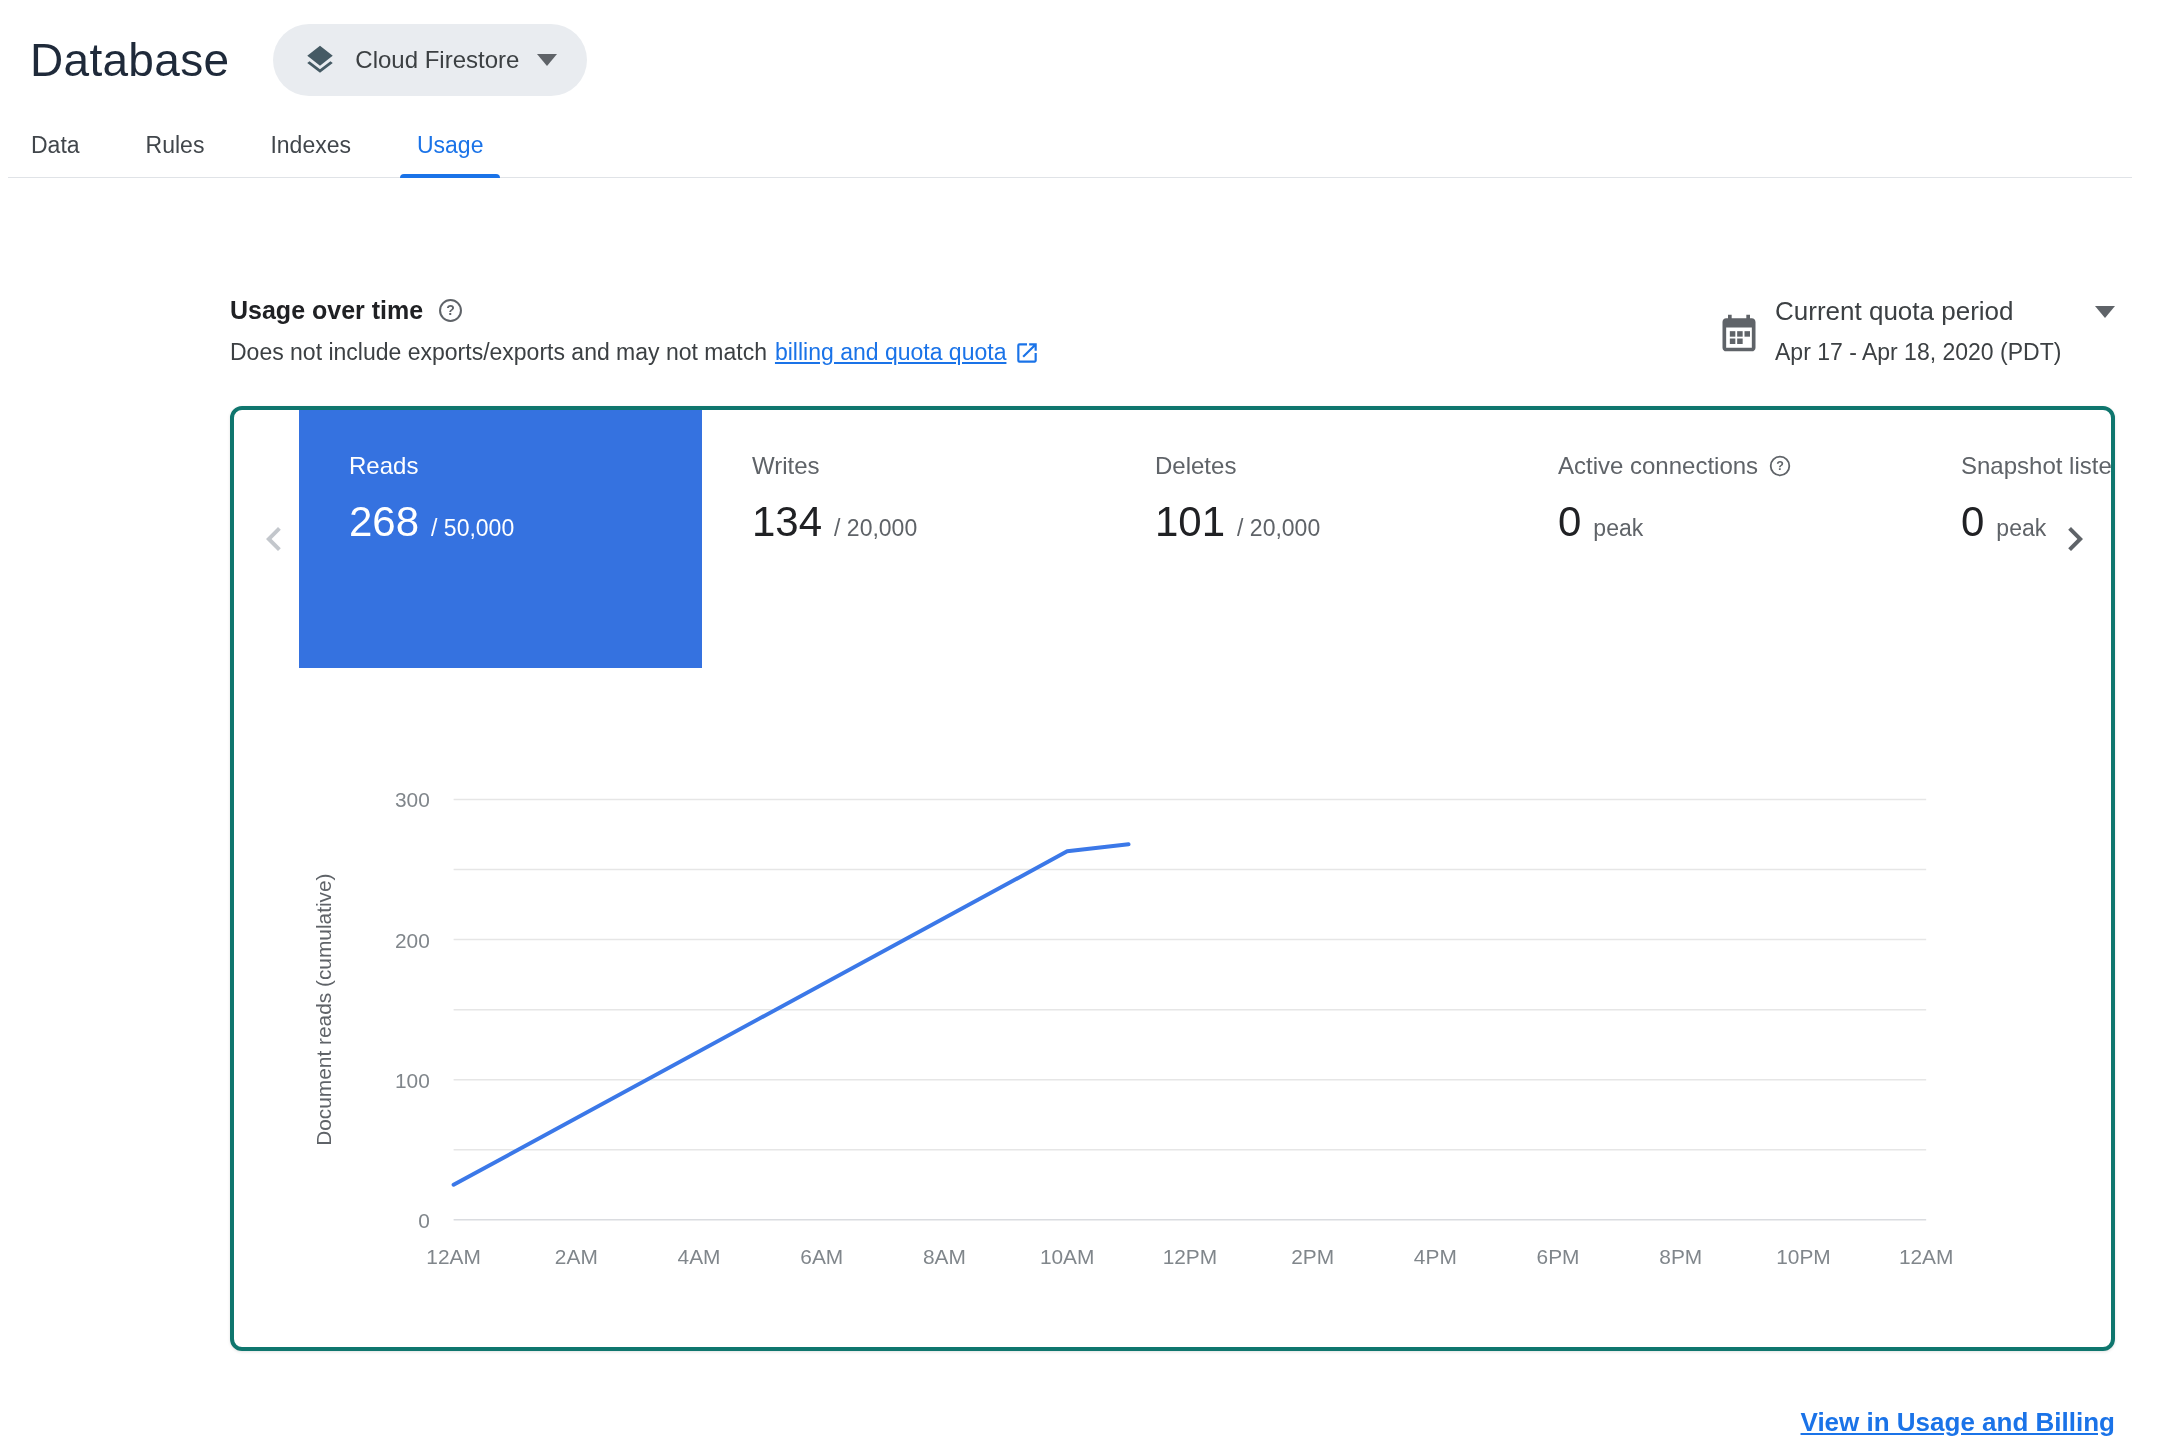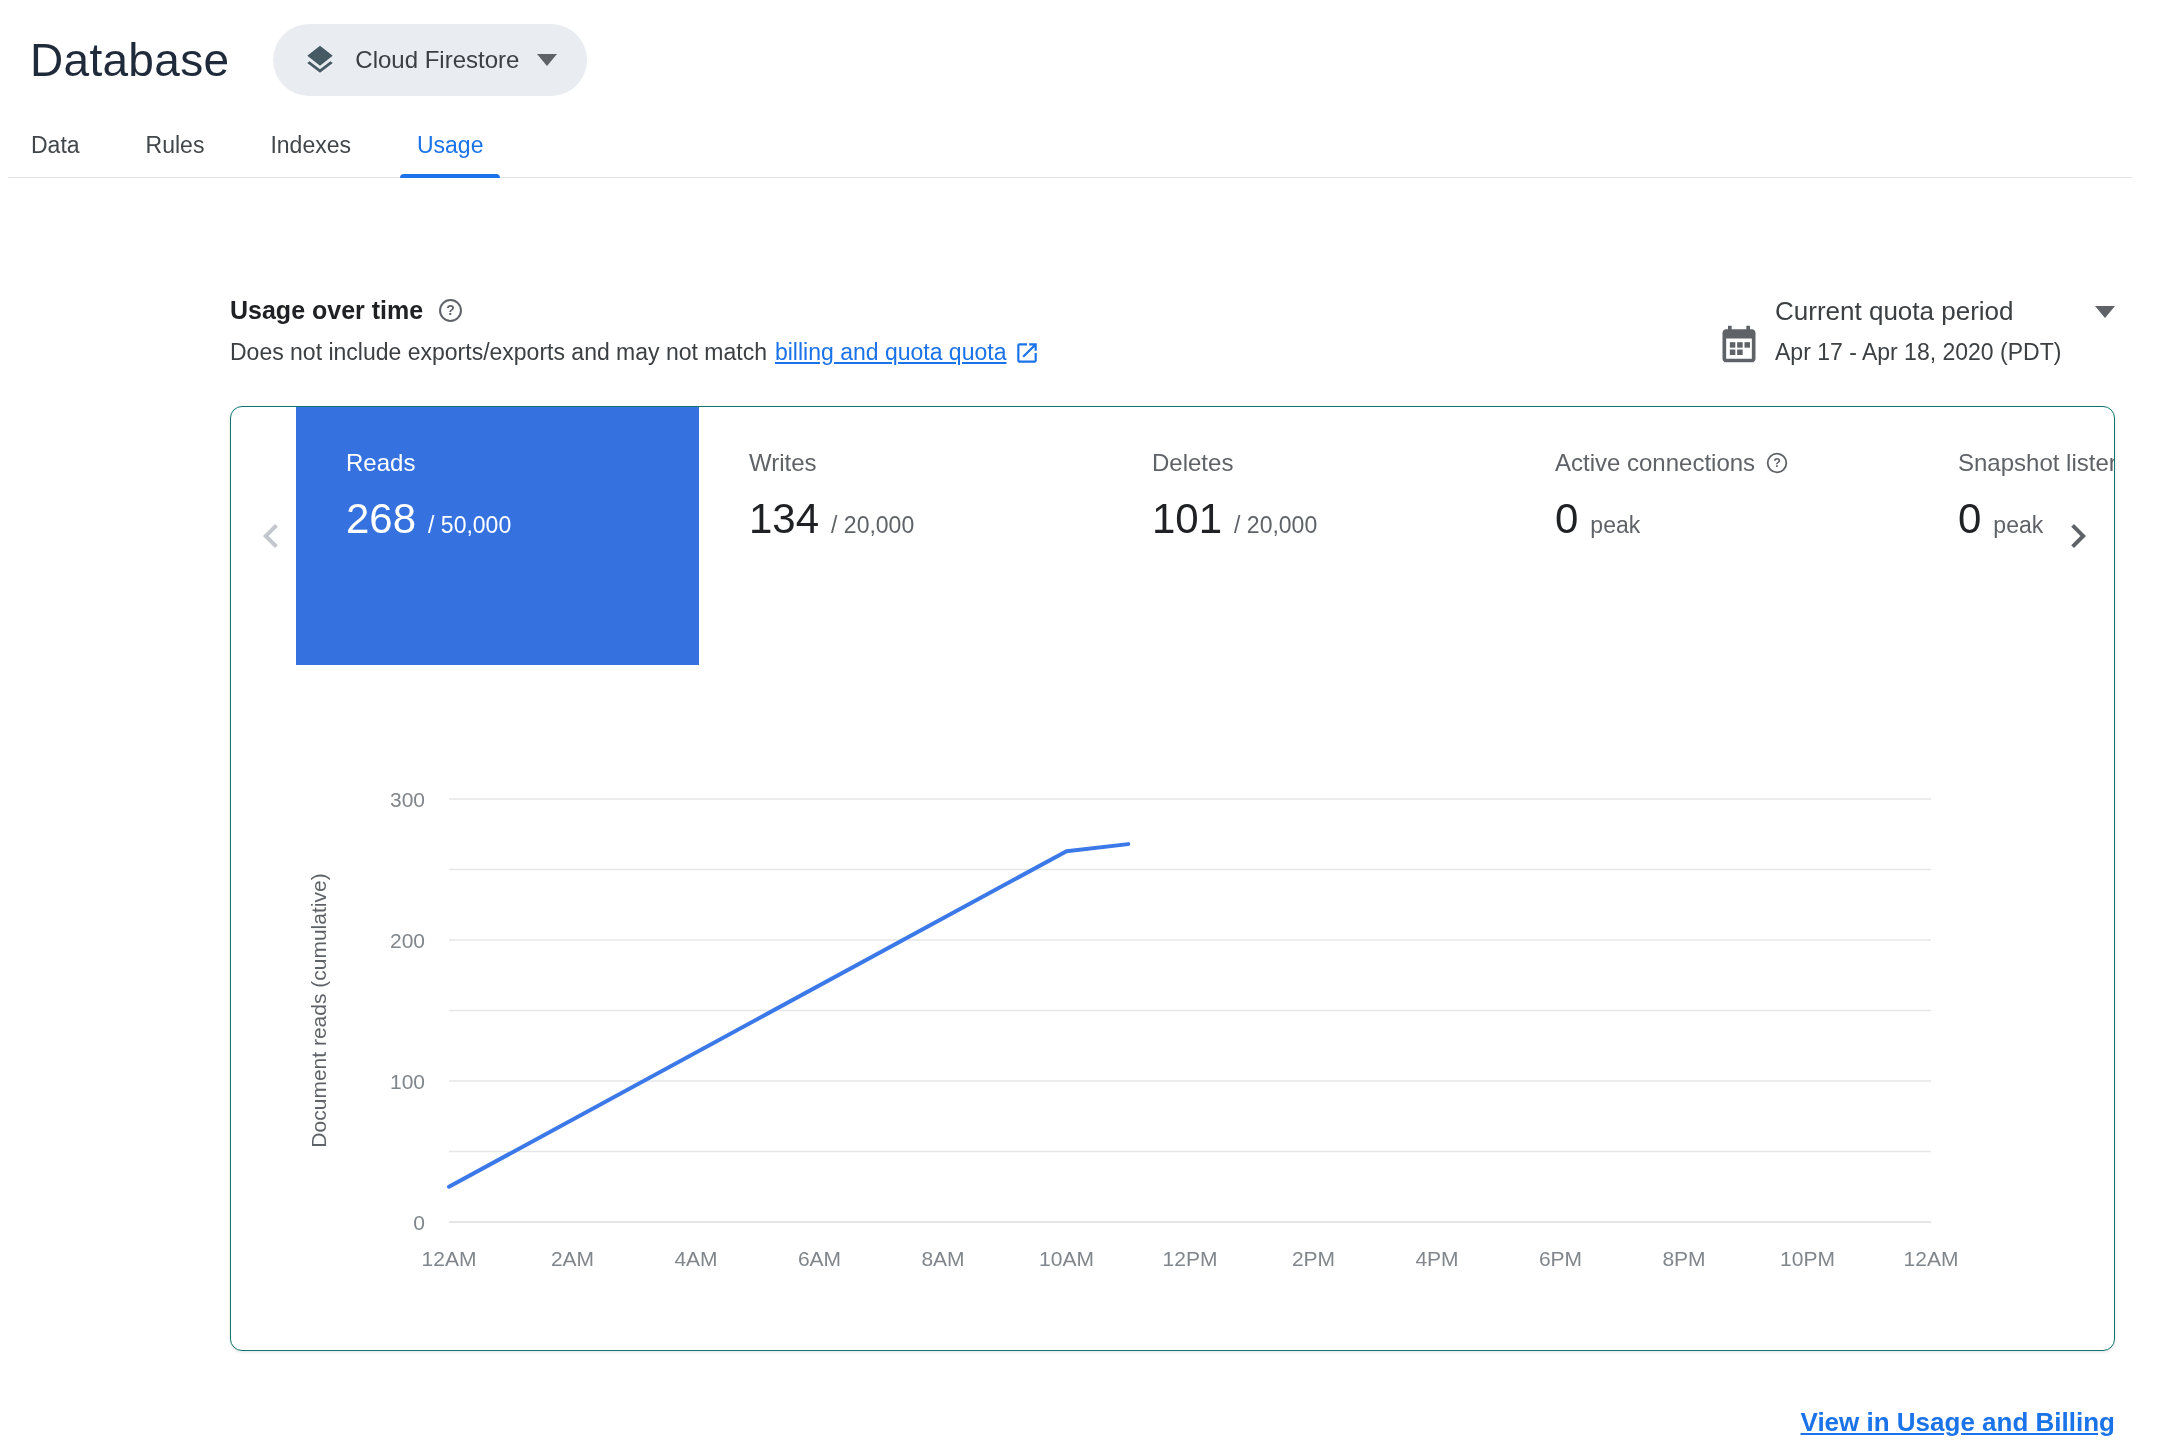--- a/index.html
+++ b/index.html
@@ -30,31 +30,31 @@
 
   
   .section-head { display:flex; justify-content:space-between; align-items:flex-start; margin:118px 47px 0 230px; }
   .usage-title-row { display:flex; align-items:center; gap:14px; }
   .usage-title { font-size:25px; font-weight:700; color:#202124; margin:0; }
   .help-icon svg { width:27px; height:27px; display:block; }
   .usage-subtitle { margin-top:14px; font-size:23px; color:#3c4043; display:flex; align-items:center; gap:8px; }
   .usage-subtitle a { color:#1a73e8; text-decoration:underline; cursor:pointer; }
   .ext-icon svg { width:26px; height:26px; display:block; }
 
-  .quota { display:flex; align-items:flex-end; gap:14px; }
+  .quota { display:flex; align-items:center; gap:14px; }
   .calendar-icon svg { width:44px; height:44px; display:block; margin-top:4px; }
   .quota-col { display:flex; flex-direction:column; }
   .quota-row { display:flex; align-items:center; justify-content:space-between; width:340px; cursor:pointer; }
   .quota-label { font-size:26px; font-weight:500; color:#3c4043; }
   .quota-date { font-size:23px; color:#3c4043; margin-top:12px; }
 
   
   .card {
     position:relative; margin:40px 47px 0 230px; height:945px;
-    background:#fff; border:1px solid #0f766e; border-radius:12px;
+    background:#fff; border:4px solid #0f766e; border-radius:12px;
     box-shadow:0 1px 3px rgba(60,64,67,.15);
     overflow:hidden;
   }
   .tiles { position:absolute; top:0; left:65px; right:0; height:258px; display:flex; }
   .tile { flex:none; width:403px; height:258px; padding:42px 0 0 50px; cursor:pointer; }
   .tile.selected { background:#3572e0; }
   .tile-label { font-size:24px; color:#5f6368; display:flex; align-items:center; gap:10px; white-space:nowrap; }
   .tile-label .help-icon svg { width:24px; height:24px; }
   .tile-value-row { margin-top:18px; display:flex; align-items:baseline; gap:12px; white-space:nowrap; }
   .tile-value { font-size:42px; color:#202124; }

